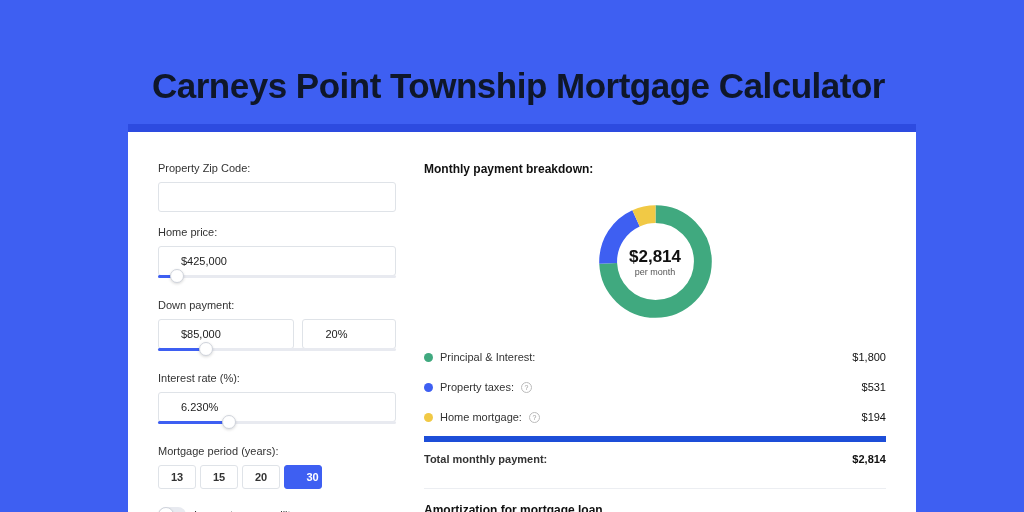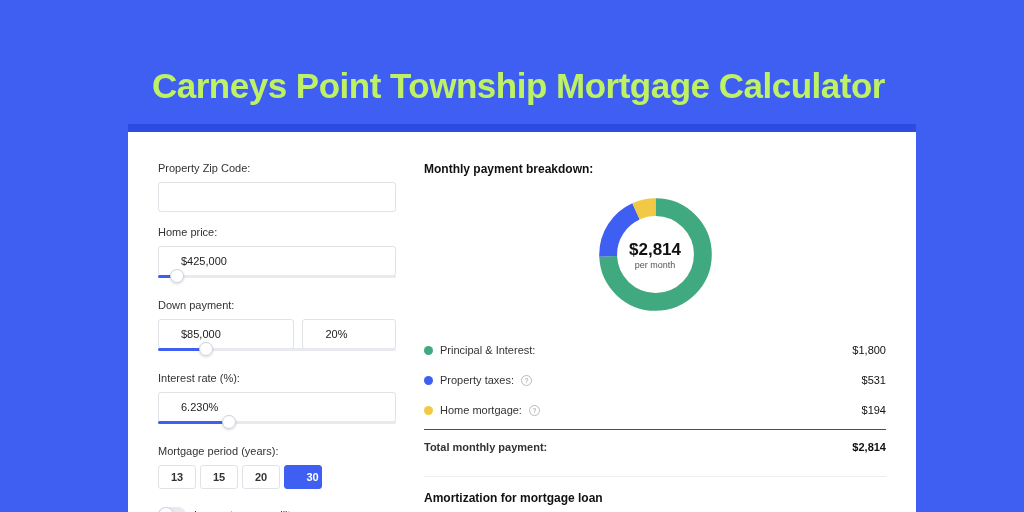--- a/index.html
+++ b/index.html
@@ -10,21 +10,21 @@
     font-family: -apple-system, BlinkMacSystemFont, 'Segoe UI', Arial, sans-serif;
     overflow: hidden;
     position: relative;
   }
   .page-title {
     position: absolute;
     top: 66px;
     left: 152px;
     font-size: 35px;
     font-weight: 700;
-    color: #bef264;
+    color: #0f172a;
     letter-spacing: -0.5px;
   }
   .card {
     position: absolute;
     top: 124px;
     left: 128px;
     width: 788px;
     background: #fff;
     border-top: 8px solid #2d4be0;
     padding: 30px 30px 0 30px;
@@ -91,21 +91,21 @@
     background:#e8eaf0; position:relative; cursor:pointer;
   }
   .toggle::after{
     content:""; width:14px; height:14px; border-radius:50%;
     background:#fff; border:1px solid #d0d4dc;
     position:absolute; top:0; left:0;
     box-shadow:0 1px 2px rgba(0,0,0,.1);
   }
   .toggle-label{ font-size:11px; color:#333; }
 
-  .right-col h3 { font-size:12px; font-weight:700; color:#111; margin-bottom:16px; }
+  .right-col h3 { font-size:12px; font-weight:700; color:#111; margin-bottom:23px; }
   .donut-wrap{ display:flex; justify-content:center; margin-bottom:18px; }
   .donut{ position:relative; width:125px; height:125px; }
   .donut svg{ transform:rotate(-90deg); }
   .donut-center{
     position:absolute; inset:0;
     display:flex; flex-direction:column;
     align-items:center; justify-content:center;
   }
   .donut-center .amt{ font-size:17px; font-weight:700; color:#111; }
   .donut-center .per{ font-size:9px; color:#555; }
@@ -114,21 +114,21 @@
     display:flex; align-items:center; justify-content:space-between;
     padding:9px 0; font-size:11px;text-align:center;
   }
   .legend-left{ display:flex; align-items:center; gap:7px; color:#333;}
   .dot{ width:9px; height:9px; border-radius:50%; }
   .info-icon{
     width:11px; height:11px; border:1px solid #bbb; border-radius:50%;
     display:inline-flex; align-items:center; justify-content:center;
     font-size:7px; color:#999;
   }
-  .legend-row.total{ border-top:1px solid #1d4ed8; font-weight:700; margin-top:4px; padding-top:11px;}
+  .legend-row.total{ border-top:6px solid #1d4ed8; font-weight:700; margin-top:4px; padding-top:11px;}
   .legend-row .val{ color:#111; }
 
   .amort{ border-top:1px solid #eceef2; margin-top:14px; padding-top:14px; }
   .amort h3{ margin-bottom:10px;}
 </style>
 </head>
 <body>
 
 <h1 class="page-title">Carneys Point Township Mortgage Calculator</h1>
 

